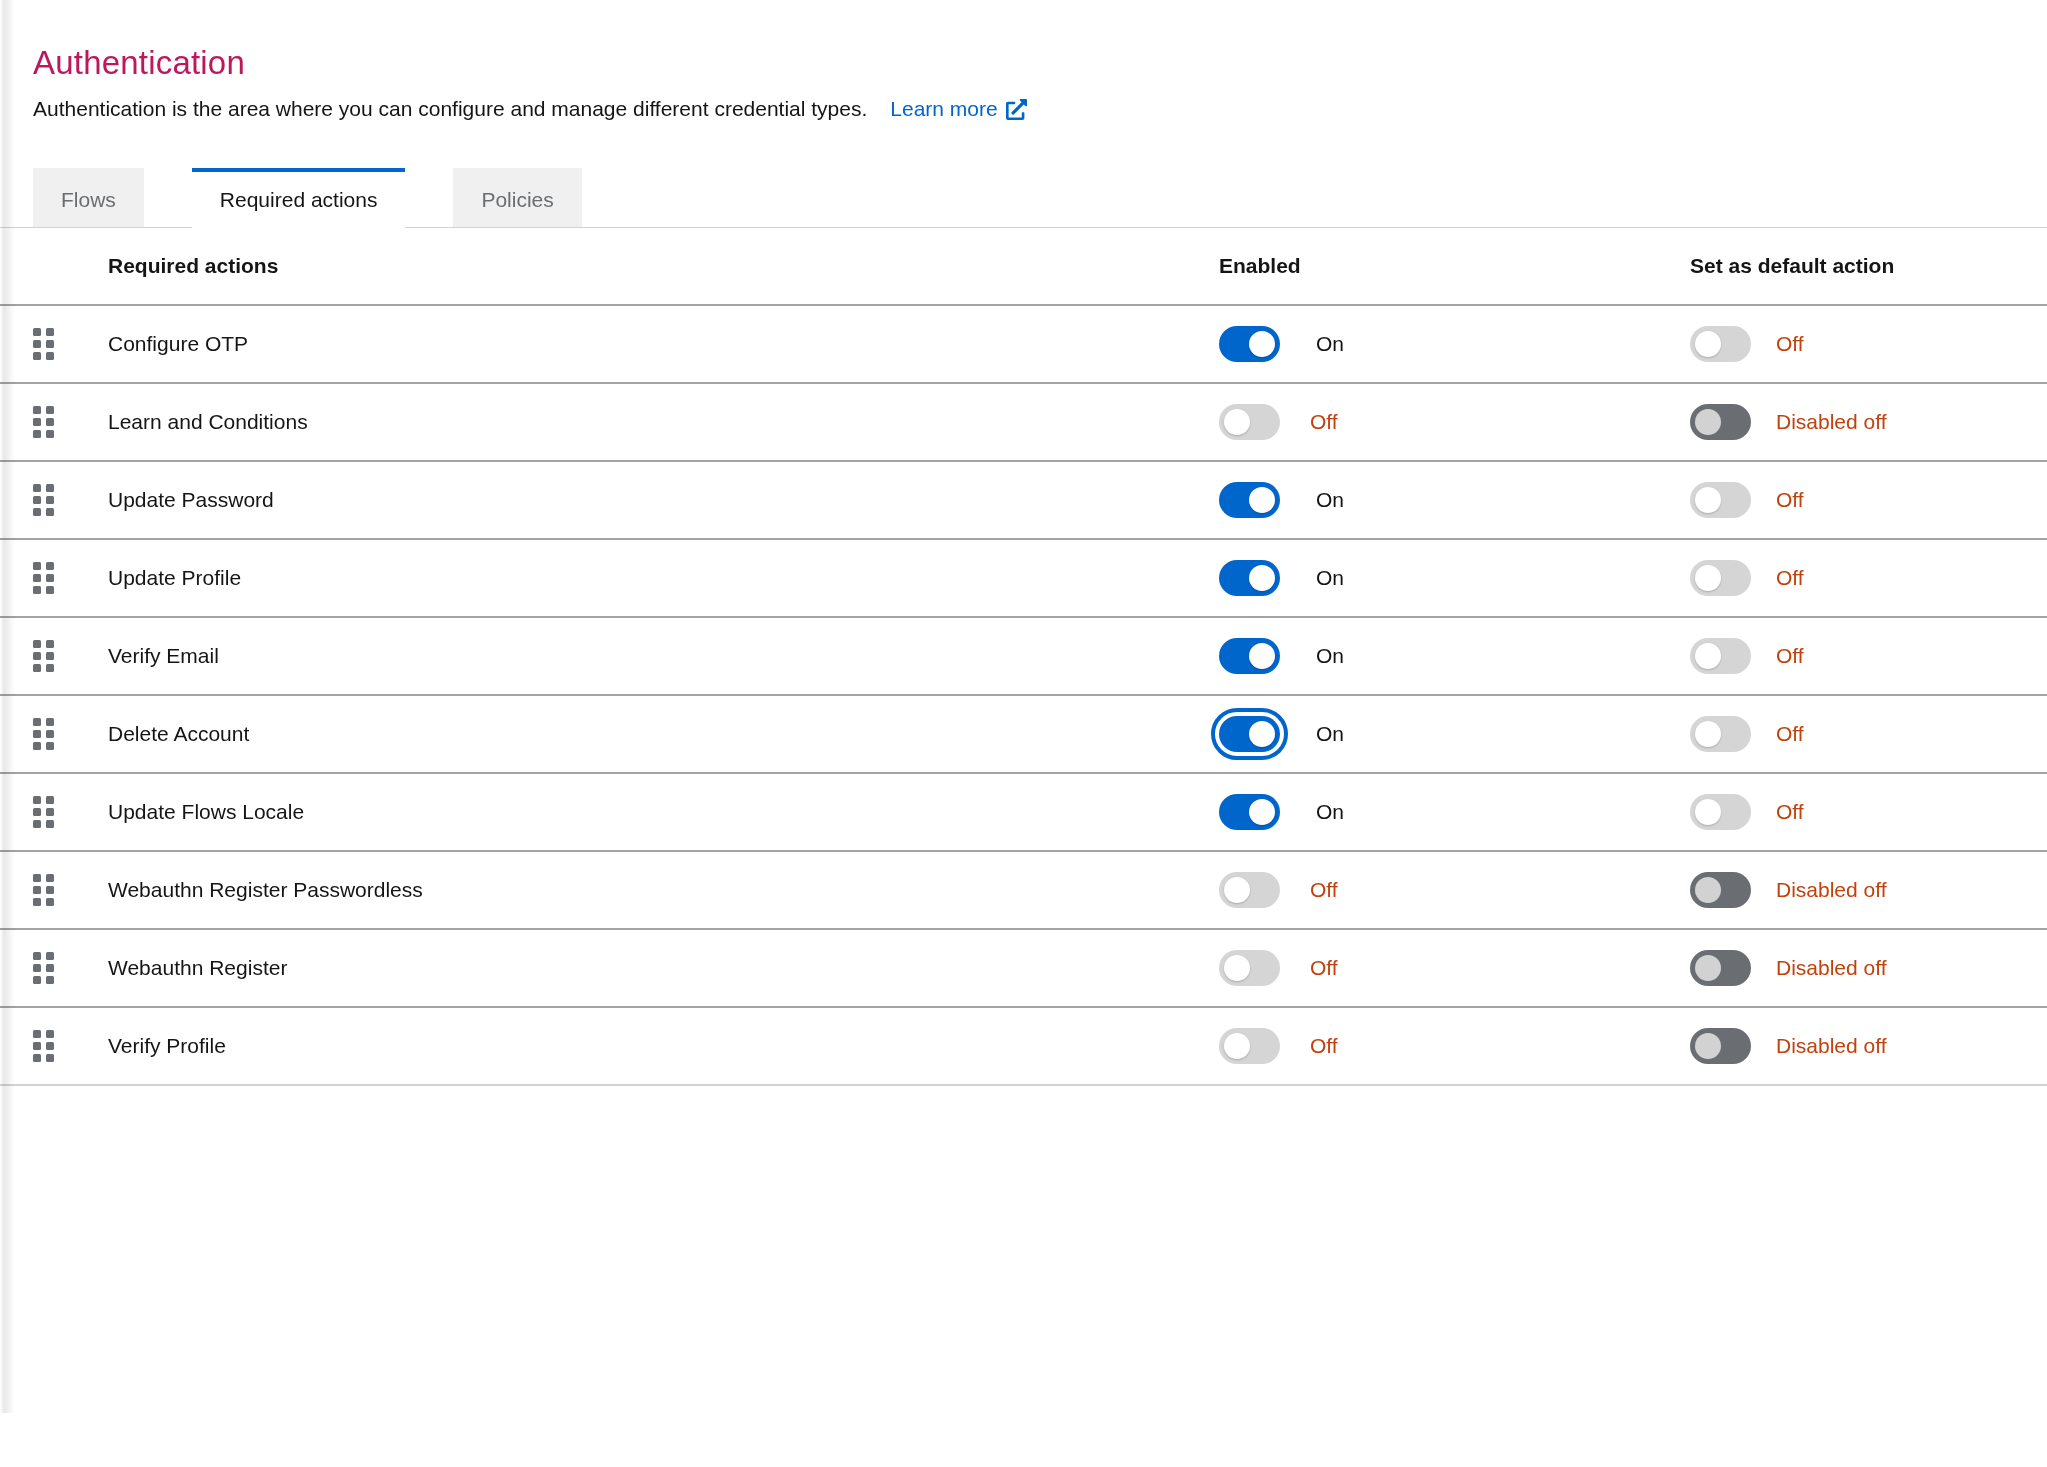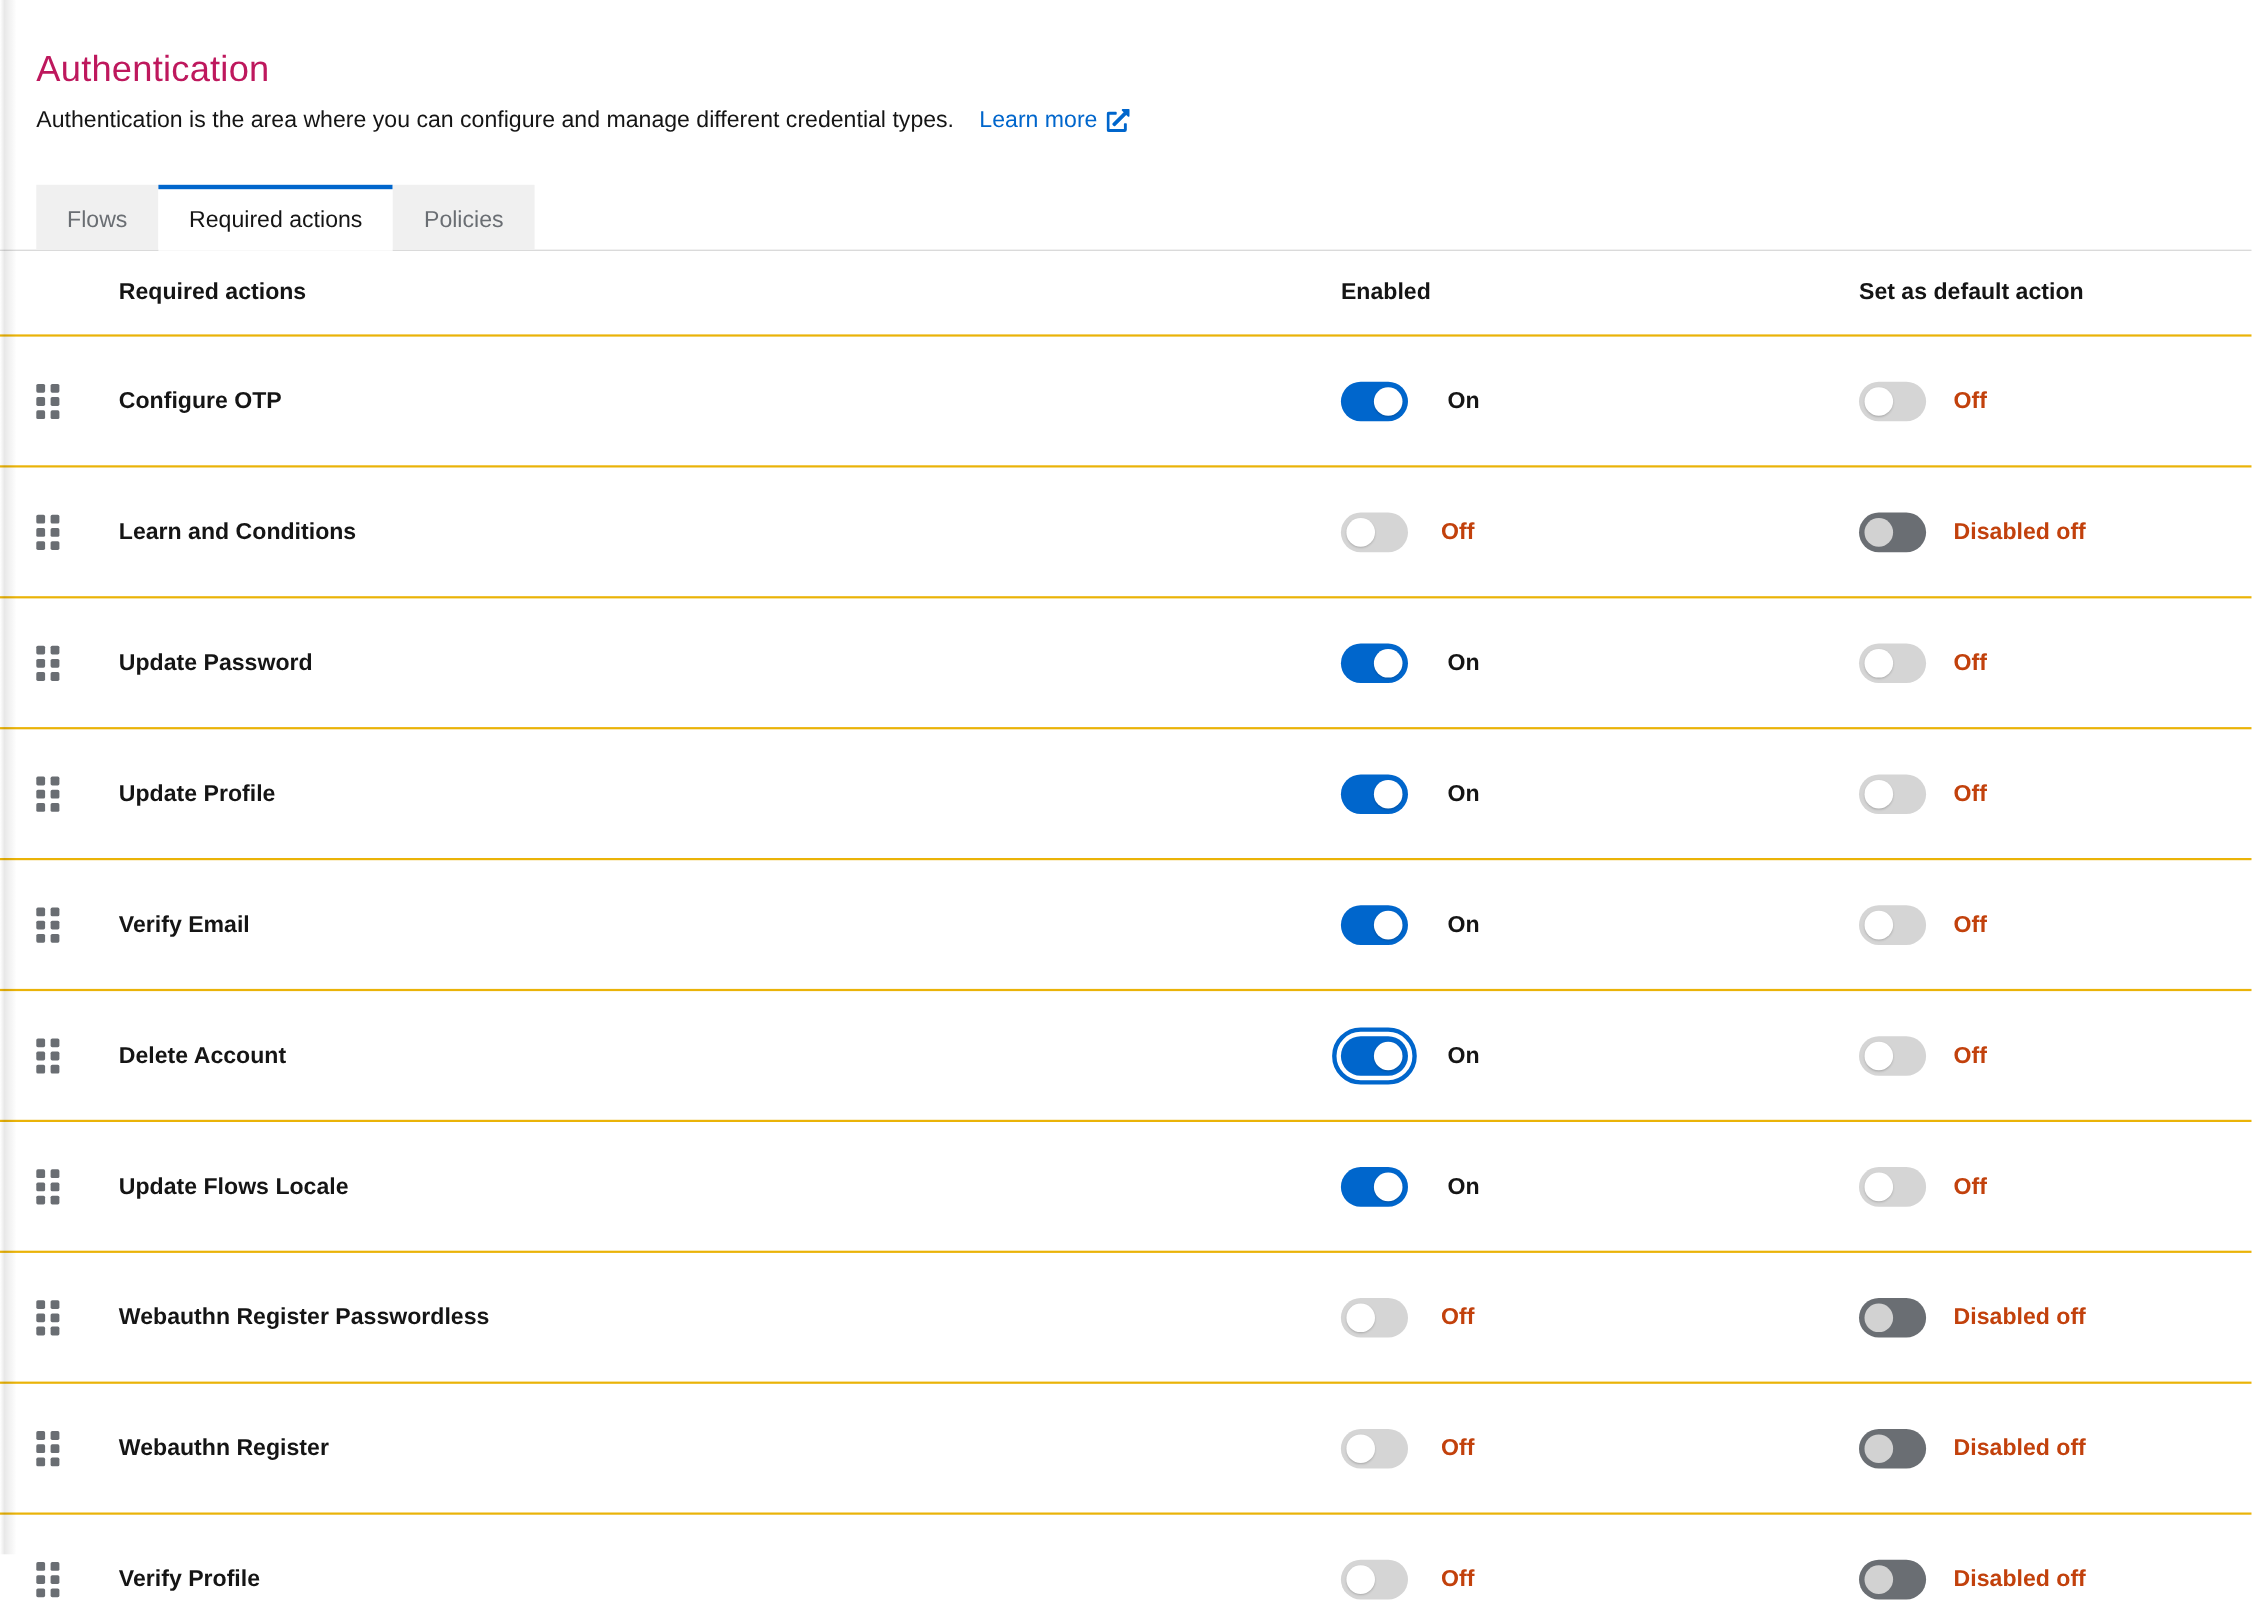--- a/index.html
+++ b/index.html
@@ -33,20 +33,21 @@
     display: inline-flex; align-items: center; gap: 8px;
     font-size: 21px; cursor: pointer;
   }
   .ext-icon { width: 21px; height: 21px; display: inline-block; }
   
   .tabstrip {
     margin-top: 47px;
     display: flex; align-items: center;
     padding-left: 33px;
     border-bottom: 1px solid #d2d2d2;
+    gap: 48px;
   }
   .tab {
     height: 59px; padding: 0 28px;
     display: flex; align-items: center;
     font-size: 21px; color: #6a6e73;
     background: #f0f0f0;
     cursor: pointer;
     border-top: 4px solid transparent;
   }
   .tab.active {
@@ -58,21 +59,21 @@
   .actions-table { border-bottom: 2px solid #d2d2d2; }
   .grid-row {
     display: grid;
     grid-template-columns: 75px 1144px 471px auto;
     align-items: center;
   }
   .table-head { height: 76px; font-weight: 700; font-size: 21px; color: #151515; }
   .th-name { grid-column: 2; padding-left: 33px; }
   .th-enabled { grid-column: 3; }
   .th-default { grid-column: 4; }
-  .table-row { height: 119px; border-top: 2px solid #eab308; font-weight: bold; }
+  .table-row { height: 78px; border-top: 2px solid #a3a3a3; }
   .cell-drag { padding-left: 33px; }
   .drag-grip {
     display: grid;
     grid-template-columns: 8px 8px;
     grid-template-rows: 8px 8px 8px;
     column-gap: 5px; row-gap: 4px;
     cursor: grab;
   }
   .drag-grip i { background: #6a6e73; border-radius: 1.5px; }
   .cell-name { padding-left: 33px; font-size: 21px; color: #151515; }

